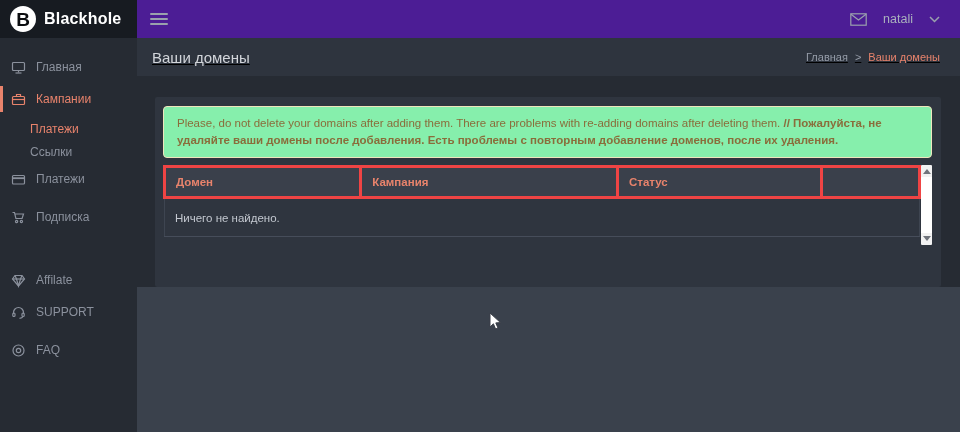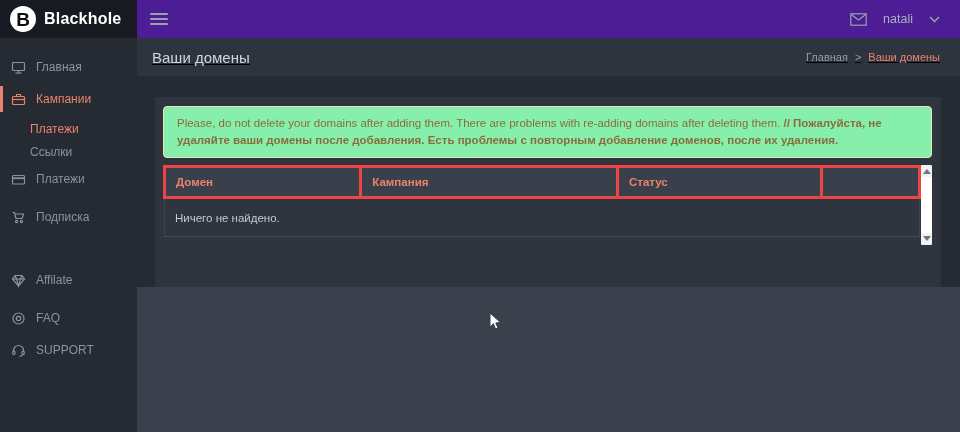--- a/index.html
+++ b/index.html
@@ -169,36 +169,36 @@
 
     <div class="nav-item mt-gap">
       <svg class="nico" viewBox="0 0 15 15" fill="none" stroke="#8b919d" stroke-width="1.2">
         <path d="M4 2.5 h7 l2.5 3.5 L7.5 13 L1.5 6 Z"></path>
           <path d="M1.5 6 h12"></path>
           <path d="M4 2.5 L5.5 6 L7.5 13 L9.5 6 L11 2.5"></path>
       </svg>
       <span>Affilate</span>
     </div>
 
-    <div class="nav-item mt-4">
-      <svg class="nico" viewBox="0 0 15 15" fill="none" stroke="#8b919d" stroke-width="1.2">
-        <circle cx="7.5" cy="7.5" r="5.5"></circle>
-          <circle cx="7.5" cy="7.5" r="2.2"></circle>
-      </svg>
-      <span>FAQ</span>
-    </div>
-
     <div class="nav-item mt-6">
       <svg class="nico" viewBox="0 0 15 15" fill="none" stroke="#8b919d" stroke-width="1.2">
         <path d="M2.5 9 V7.5 a5 5 0 0 1 10 0 V9"></path>
           <rect x="1.8" y="8" width="2.2" height="3.5" rx="1"></rect>
           <rect x="11" y="8" width="2.2" height="3.5" rx="1"></rect>
           <path d="M12 11.5 a4 2.5 0 0 1 -3.5 1.8"></path>
       </svg>
       <span>SUPPORT</span>
+    </div>
+
+    <div class="nav-item mt-4">
+      <svg class="nico" viewBox="0 0 15 15" fill="none" stroke="#8b919d" stroke-width="1.2">
+        <circle cx="7.5" cy="7.5" r="5.5"></circle>
+          <circle cx="7.5" cy="7.5" r="2.2"></circle>
+      </svg>
+      <span>FAQ</span>
     </div>
   </div>
 </div>
 
 <div class="main">
 
   <div class="topbar">
     <div class="hamburger">
       <div></div>
         <div></div>

